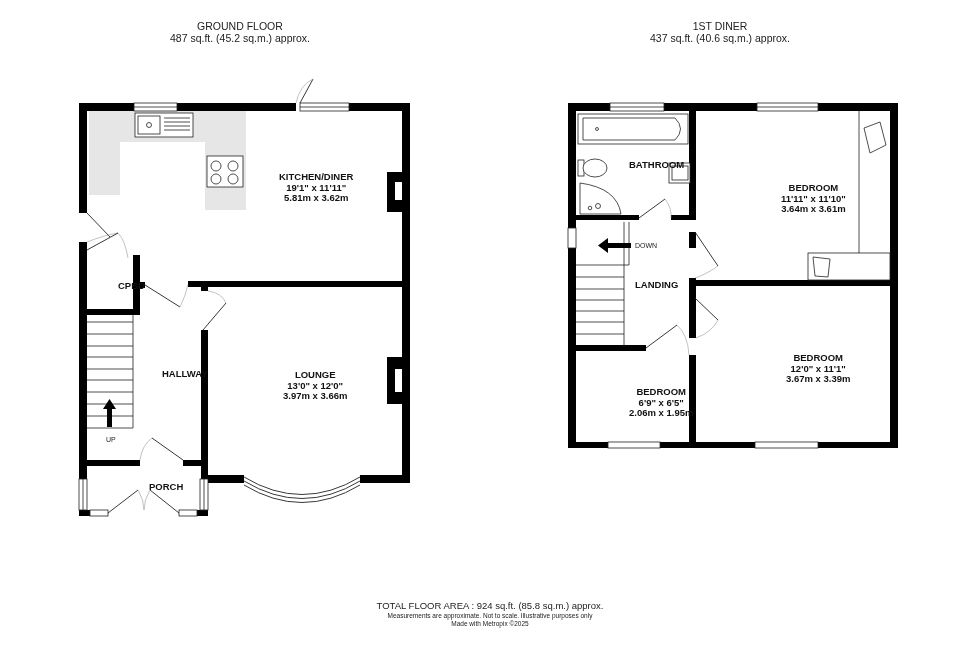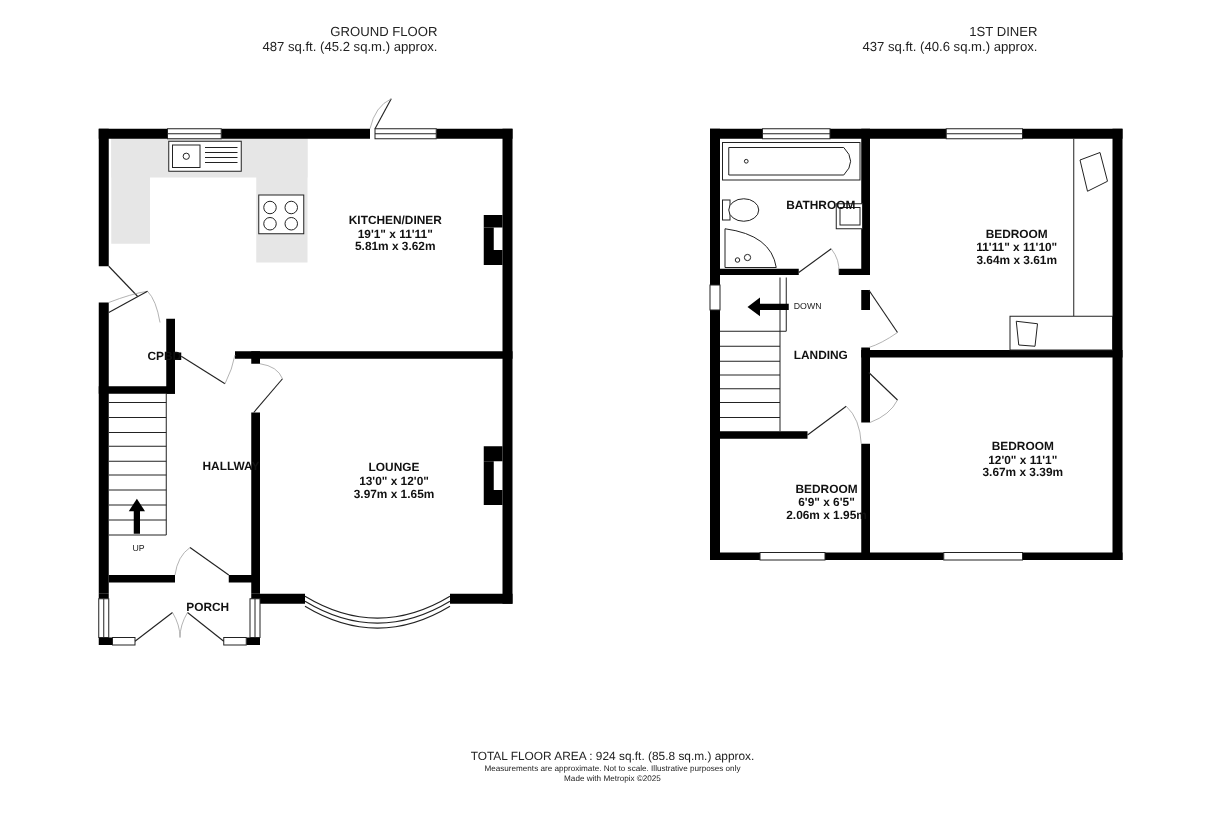--- a/index.html
+++ b/index.html
@@ -1,17 +1,17 @@
 <!DOCTYPE html>
 <html><head>
 <meta charset="utf-8">
 <style>
   html, body { margin:0; padding:0; background:#ffffff; }
   body { width:980px; height:653px; position:relative; overflow:hidden; font-family:"Liberation Sans", sans-serif; color:#111; }
-  .floor-header { position:absolute; text-align:right; font-size:10.5px; line-height:12px; color:#222; }
+  .floor-header { position:absolute; text-align:center; font-size:10.5px; line-height:12px; color:#222; }
   .floor-header .t { display:block; }
   #gf-header { left:130px; top:20px; width:220px; }
   #ff-header { left:610px; top:20px; width:220px; }
   svg#plan { position:absolute; left:0; top:0; }
   .room-label { position:absolute; text-align:center; font-weight:bold; font-size:9.5px; line-height:10.5px; color:#111; white-space:nowrap;padding-left:24px; }
   .room-label span { display:block; }
   .small-label { position:absolute; font-size:7px; color:#222; }
   #footer { position:absolute; left:330px; top:600px; width:320px; text-align:center; color:#222; }
   #footer .total { font-size:9.5px; display:block; line-height:12px; }
   #footer .note { font-size:6.5px; display:block; line-height:8px; }
@@ -247,21 +247,21 @@
 </svg>
 
 <div class="room-label" style="left:255px;top:172px;">
   <span>KITCHEN/DINER</span>
   <span>19'1"  x 11'11"</span>
   <span>5.81m  x 3.62m</span>
 </div>
 <div class="room-label" style="left:259px;top:370px;">
   <span>LOUNGE</span>
   <span>13'0"  x 12'0"</span>
-  <span>3.97m  x 1.65m</span>
+  <span>3.97m  x 3.66m</span>
 </div>
 <div class="room-label" style="left:138px;top:369px;">
   <span>HALLWAY</span>
 </div>
 <div class="room-label" style="left:94px;top:281px;">
   <span>CPBD</span>
 </div>
 <div class="room-label" style="left:125px;top:482px;">
   <span>PORCH</span>
 </div>

